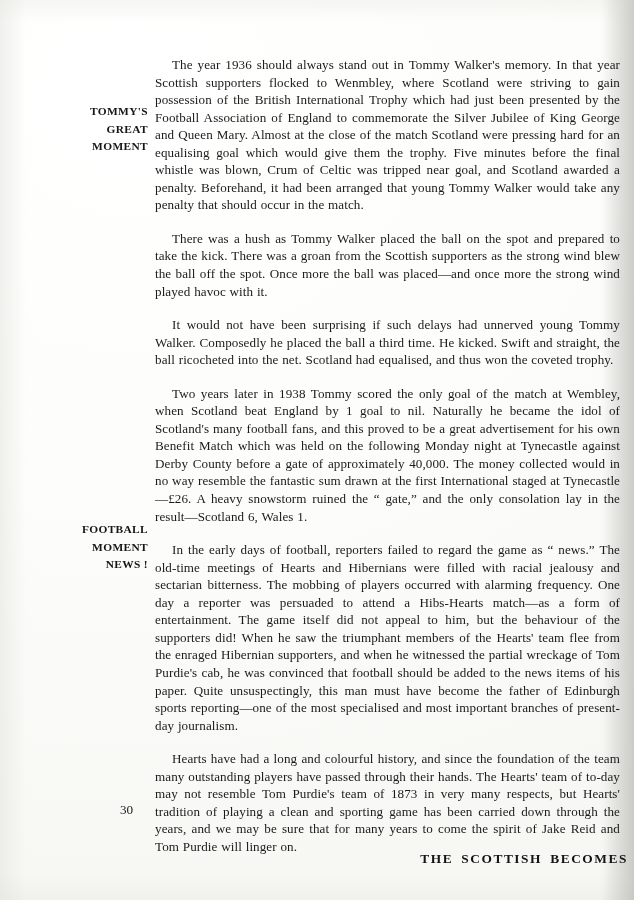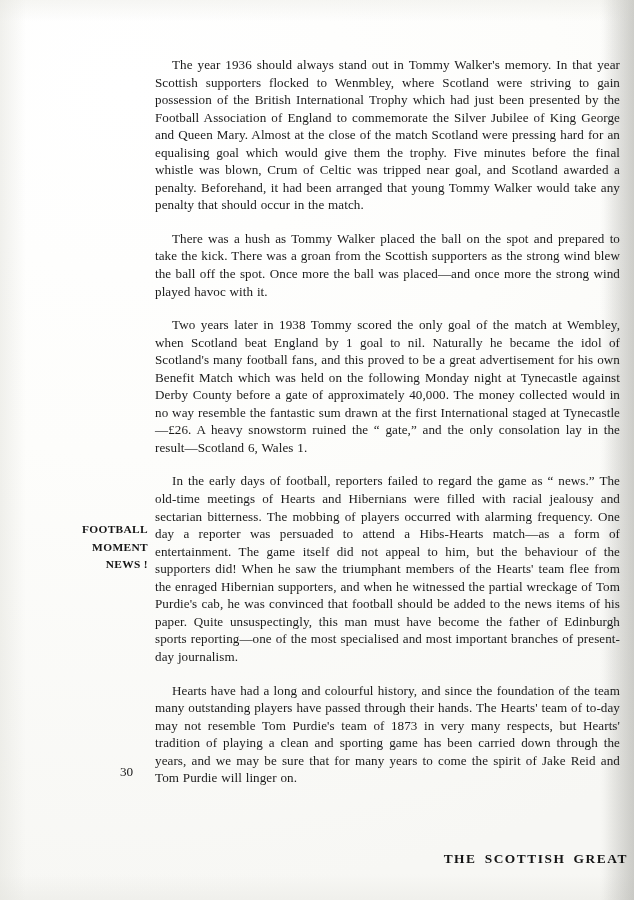--- a/index.html
+++ b/index.html
@@ -83,21 +83,21 @@
     color: #161616;
   }
   #side-head-1 { left: 36px; top: 103px; }
   #side-head-2 { left: 36px; top: 521px; text-align: right; }
   .side-head div { white-space: nowrap; }
 
   
   #folio {
     position: absolute;
     left: 120px;
-    top: 764px;
+    top: 802px;
     font-size: 13.2px;
     color: #1a1a1a;
   }
 
   
   #footer {
     position: absolute;
     right: 6px;
     top: 851px;
     font-weight: bold;
@@ -109,32 +109,38 @@
   }
 </style>
 </head>
 <body>
 
 <div id="page">
 
   <div id="paper-grain"></div>
   <div id="edge-shadow"></div>
 
+  <div class="side-head" id="side-head-1">
+    <div>TOMMY'S</div>
+    <div>GREAT</div>
+    <div>MOMENT</div>
+  </div>
 
   <div class="side-head" id="side-head-2">
     <div>FOOTBALL</div>
     <div>MOMENT</div>
     <div>NEWS !</div>
   </div>
 
   <div id="text-block">
     <p class="para indent">The year 1936 should always stand out in Tommy Walker's memory. In that year Scottish supporters flocked to Wenmbley, where Scotland were striving to gain possession of the British International Trophy which had just been presented by the Football Association of England to commemorate the Silver Jubilee of King George and Queen Mary. Almost at the close of the match Scotland were pressing hard for an equalising goal which would give them the trophy. Five minutes before the final whistle was blown, Crum of Celtic was tripped near goal, and Scotland awarded a penalty. Beforehand, it had been arranged that young Tommy Walker would take any penalty that should occur in the match.</p>
     <p class="para indent">There was a hush as Tommy Walker placed the ball on the spot and prepared to take the kick. There was a groan from the Scottish supporters as the strong wind blew the ball off the spot. Once more the ball was placed—and once more the strong wind played havoc with it.</p>
+    <p class="para indent">It would not have been surprising if such delays had unnerved young Tommy Walker. Composedly he placed the ball a third time. He kicked. Swift and straight, the ball ricocheted into the net. Scotland had equalised, and thus won the coveted trophy.</p>
     <p class="para indent">Two years later in 1938 Tommy scored the only goal of the match at Wembley, when Scotland beat England by 1 goal to nil. Naturally he became the idol of Scotland's many football fans, and this proved to be a great advertisement for his own Benefit Match which was held on the following Monday night at Tynecastle against Derby County before a gate of approximately 40,000. The money collected would in no way resemble the fantastic sum drawn at the first International staged at Tynecastle—£26. A heavy snowstorm ruined the “ gate,” and the only consolation lay in the result—Scotland 6, Wales 1.</p>
     <p class="para indent">In the early days of football, reporters failed to regard the game as “ news.” The old-time meetings of Hearts and Hibernians were filled with racial jealousy and sectarian bitterness. The mobbing of players occurred with alarming frequency. One day a reporter was persuaded to attend a Hibs-Hearts match—as a form of entertainment. The game itself did not appeal to him, but the behaviour of the supporters did! When he saw the triumphant members of the Hearts' team flee from the enraged Hibernian supporters, and when he witnessed the partial wreckage of Tom Purdie's cab, he was convinced that football should be added to the news items of his paper. Quite unsuspectingly, this man must have become the father of Edinburgh sports reporting—one of the most specialised and most important branches of present-day journalism.</p>
     <p class="para indent">Hearts have had a long and colourful history, and since the foundation of the team many outstanding players have passed through their hands. The Hearts' team of to-day may not resemble Tom Purdie's team of 1873 in very many respects, but Hearts' tradition of playing a clean and sporting game has been carried down through the years, and we may be sure that for many years to come the spirit of Jake Reid and Tom Purdie will linger on.</p>
   </div>
 
   <div id="folio">30</div>
 
-  <div id="footer">THE  SCOTTISH  GREAT</div>
+  <div id="footer">THE  SCOTTISH  BECOMES</div>
 
 </div>
 
 </body></html>

